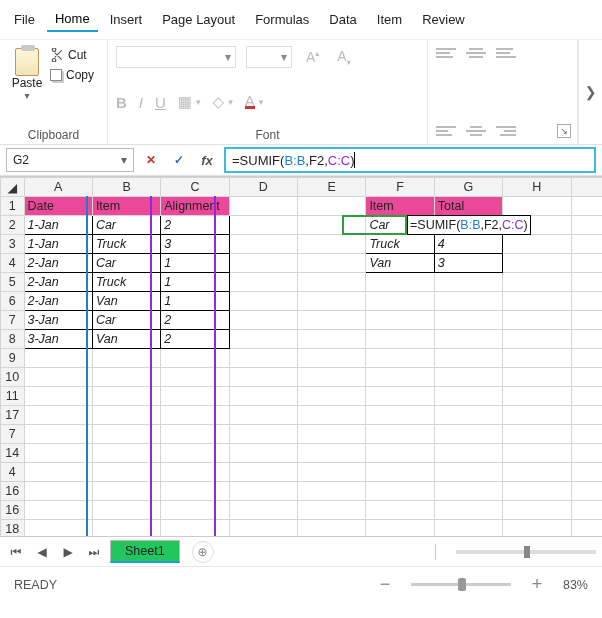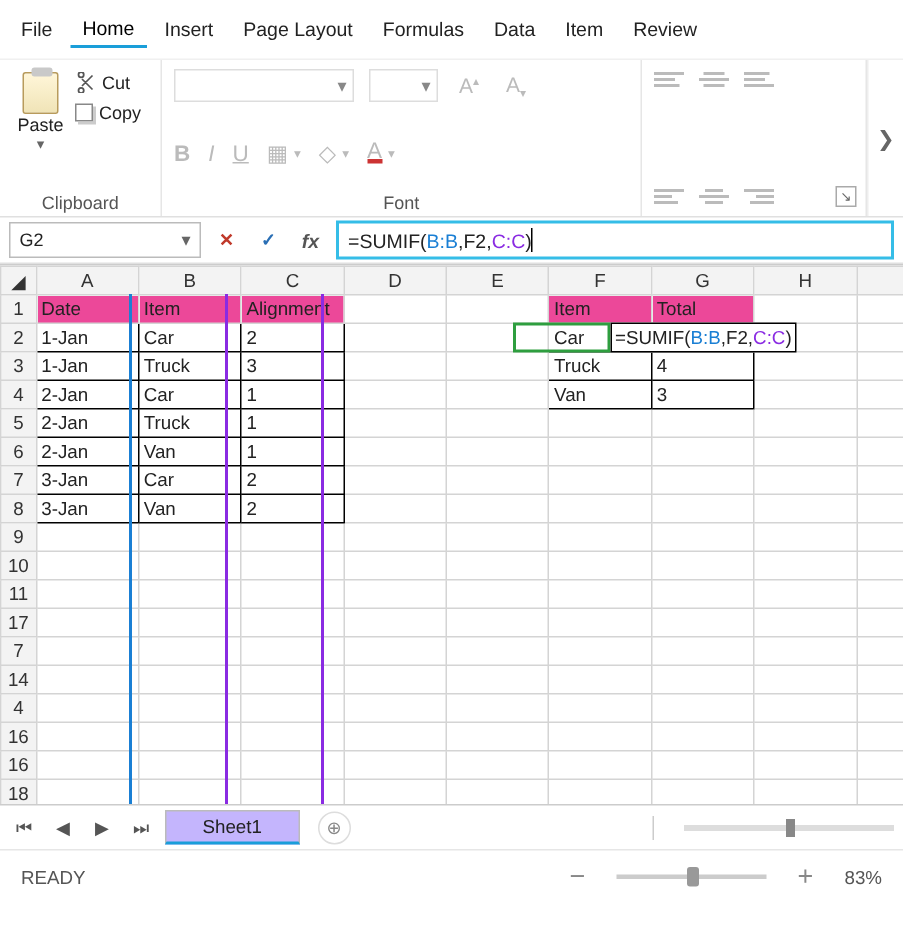--- a/index.html
+++ b/index.html
@@ -63,21 +63,21 @@
   table.grid th { background:#f3f3f3; font-weight:normal; text-align:center; color:#333; }
   table.grid th.rowhdr { width:22px; background:#f3f3f3; text-align:center; }
   .colA{width:64px}.colB{width:64px}.colC{width:64px}.colD{width:64px}.colE{width:64px}.colF{width:64px}.colG{width:64px}.colH{width:64px}.colI{width:64px}
 
   th.col-sel { background:#d4ecd4; }
   th.row-sel { background:#d4ecd4; }
 
   .num { text-align:right; }
 
   
-  .tbl1 td.bord { border:1px solid #000; }
+  .tbl1 td.bord { border:1px solid #000;font-style:italic; }
   .tbl2 td.bord { border:1px solid #000; }
   td.hdrcell { background:#ec4899; border:1px solid #000; }
 
   
   .colB-line-left, .colB-line-right, .colC-line-left, .colC-line-right { position:absolute; top:19px; bottom:0; width:2px; pointer-events:none; }
   .colB-line-left { left:86px; background:#1a7fd4; }
   .colB-line-right { left:150px; background:#1a7fd4; }
   .colC-line-left { left:150px; background:#8a2be2; }
   .colC-line-right { left:214px; background:#8a2be2; }
 
@@ -85,21 +85,21 @@
   .f2-outline { position:absolute; top:38px; left:342px; width:65px; height:20px; border:2px solid #2e9e3f; pointer-events:none; }
 
   
   .g2-edit { position:absolute; top:38px; left:407px; height:20px; border:1px solid #000; background:#fff; padding:0 2px; font-size:12.5px; display:flex; align-items:center; white-space:nowrap; z-index:3; }
   .g2-edit .token-b { color:#1a7fd4; }
   .g2-edit .token-c { color:#8a2be2; }
 
   
   .sheet-row { display:flex; align-items:center; height:30px; border-top:1px solid #ccc; padding:0 6px; gap:6px; }
   .navbtn { width:20px; text-align:center; color:#555; font-size:12px; cursor:pointer; }
-  .tab { border:1px solid #bbb; border-bottom:2px solid #1a9ed9; background:#c4b5fd; padding:3px 24px; font-size:12.5px; }
+  .tab { border:1px solid #bbb; border-bottom:2px solid #1a9ed9; background:#22c55e; padding:3px 14px; font-size:12.5px; }
   .addtab { width:22px; height:22px; border-radius:50%; color:#888; display:flex; align-items:center; justify-content:center; border:1px solid #ddd; margin-left:6px; }
   .slider-placeholder { flex:1; display:flex; align-items:center; justify-content:flex-end; gap:20px; }
   .vline { width:1px; height:16px; background:#ccc; }
   .track { width:140px; height:4px; background:#ddd; position:relative; }
   .thumb { position:absolute; top:-4px; left:68px; width:6px; height:12px; background:#888; }
 
   
   .status { display:flex; align-items:center; height:36px; padding:0 14px; justify-content:space-between; border-top:1px solid #e6e6e6; color:#555; font-size:12.5px; }
   .zoom-ctrl { display:flex; align-items:center; gap:18px; }
   .ztrack { width:100px; height:3px; background:#ccc; position:relative; }

